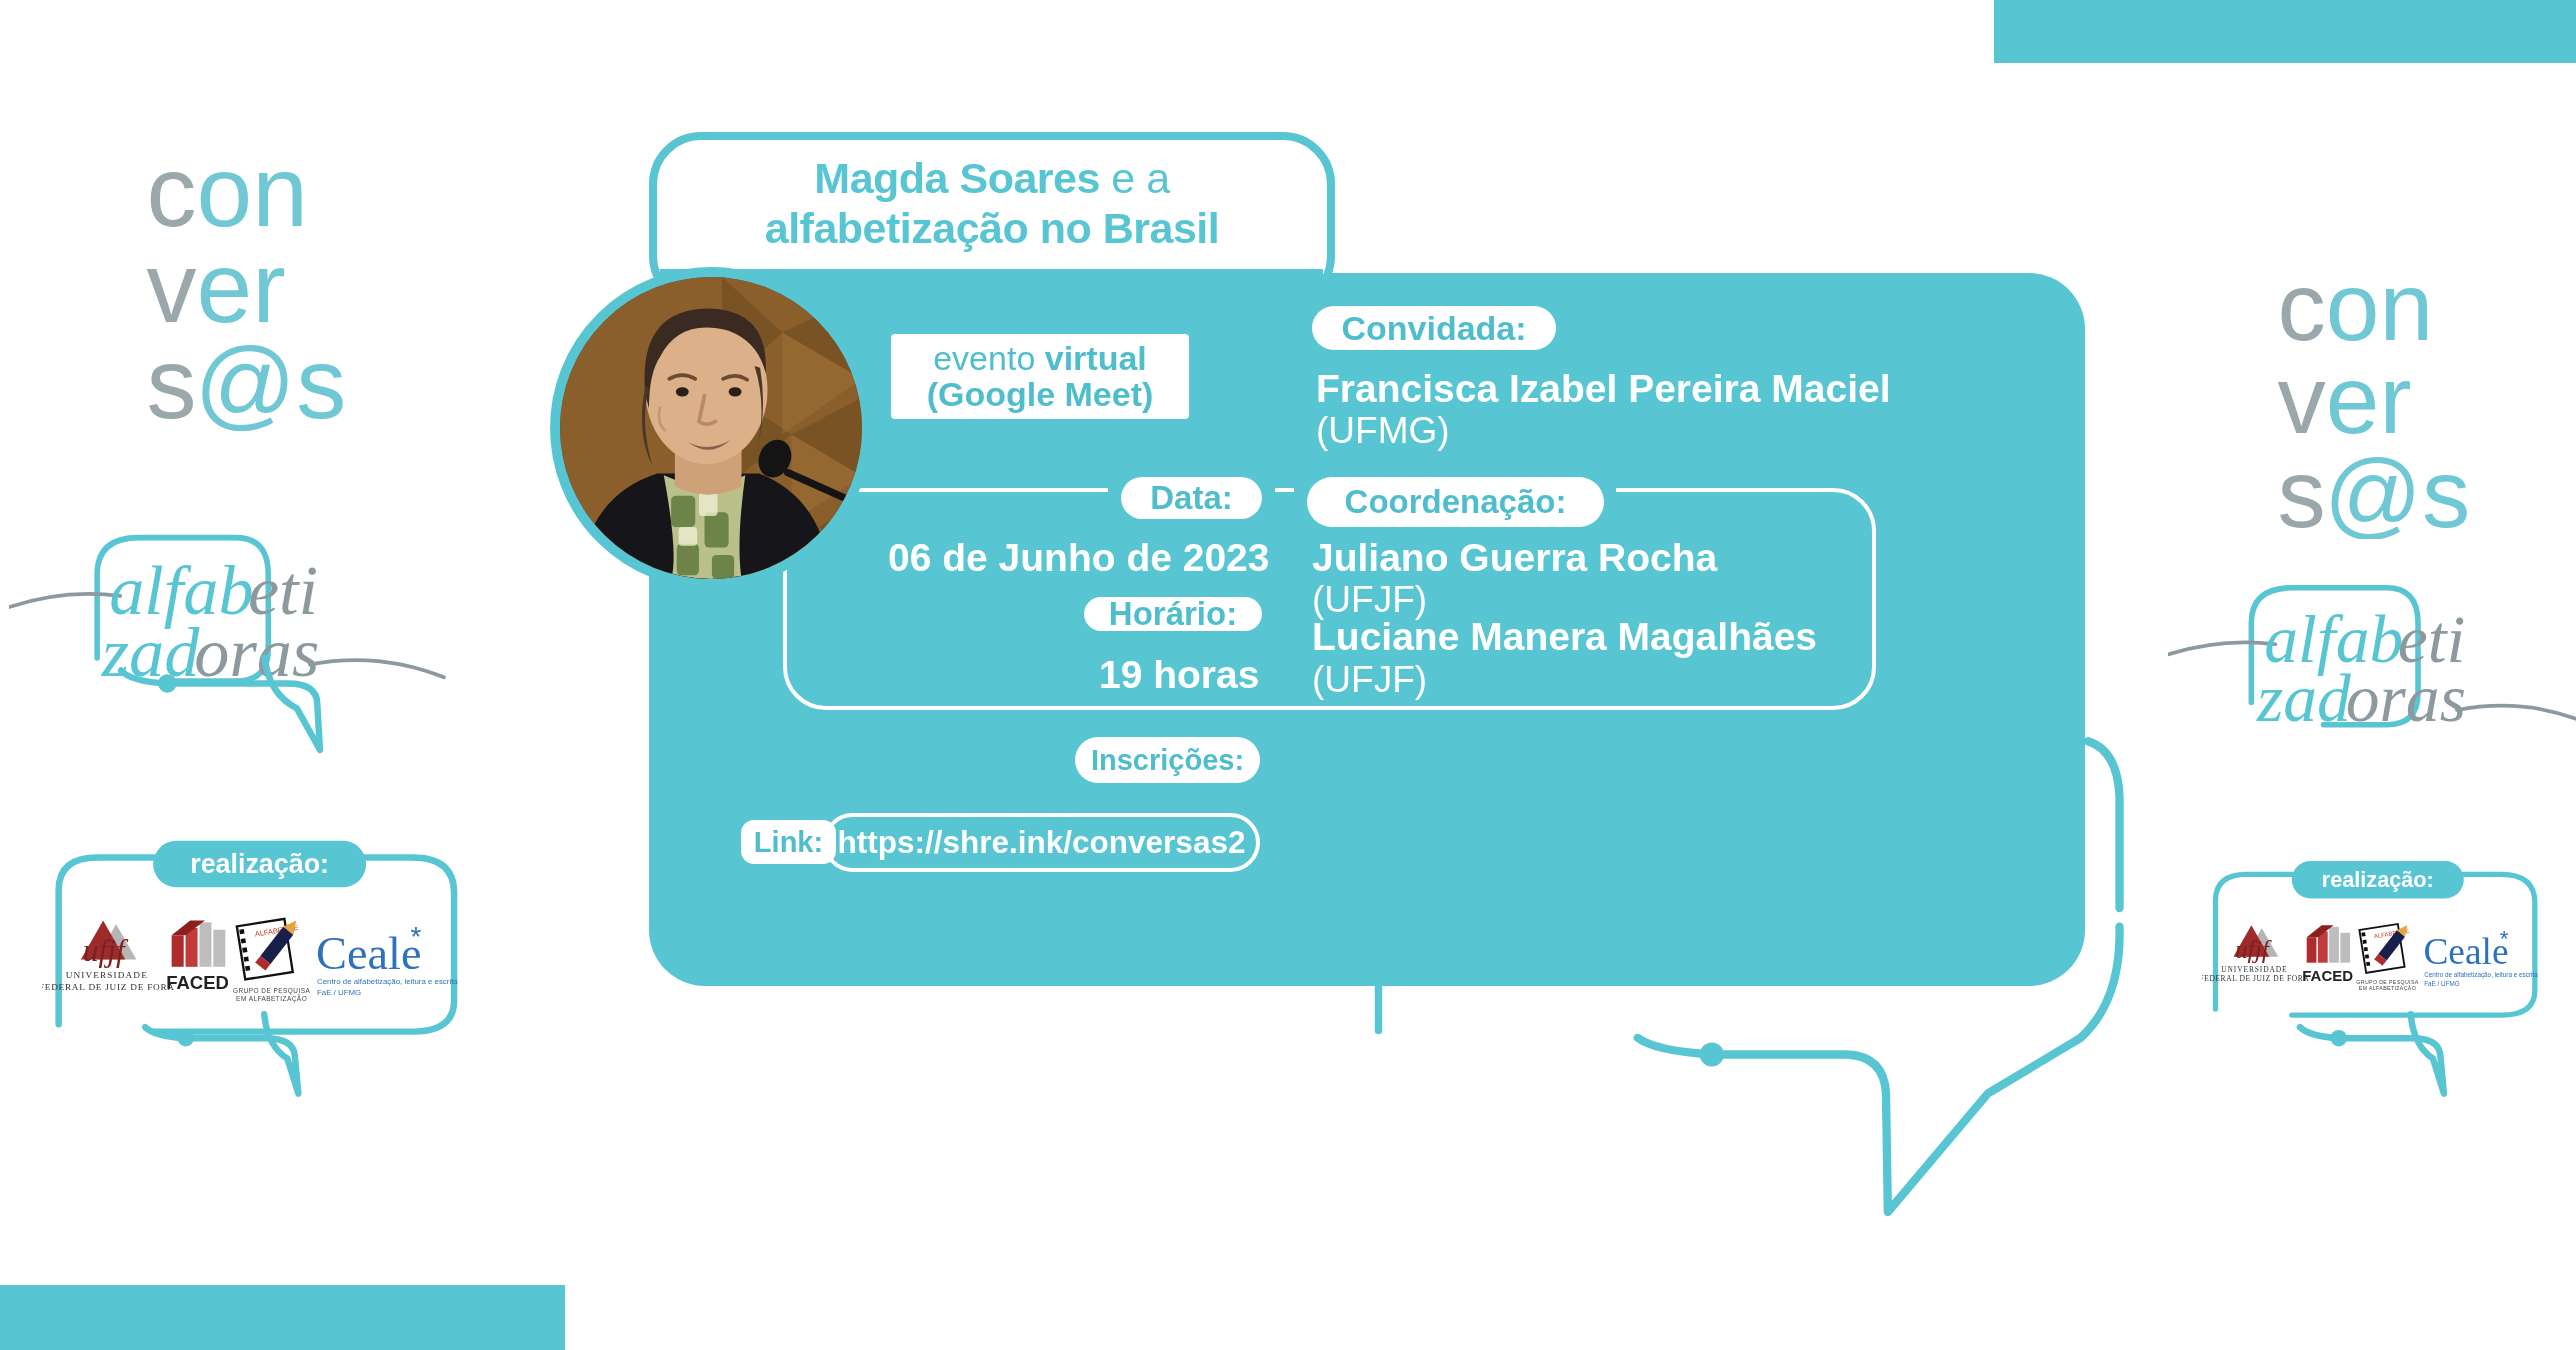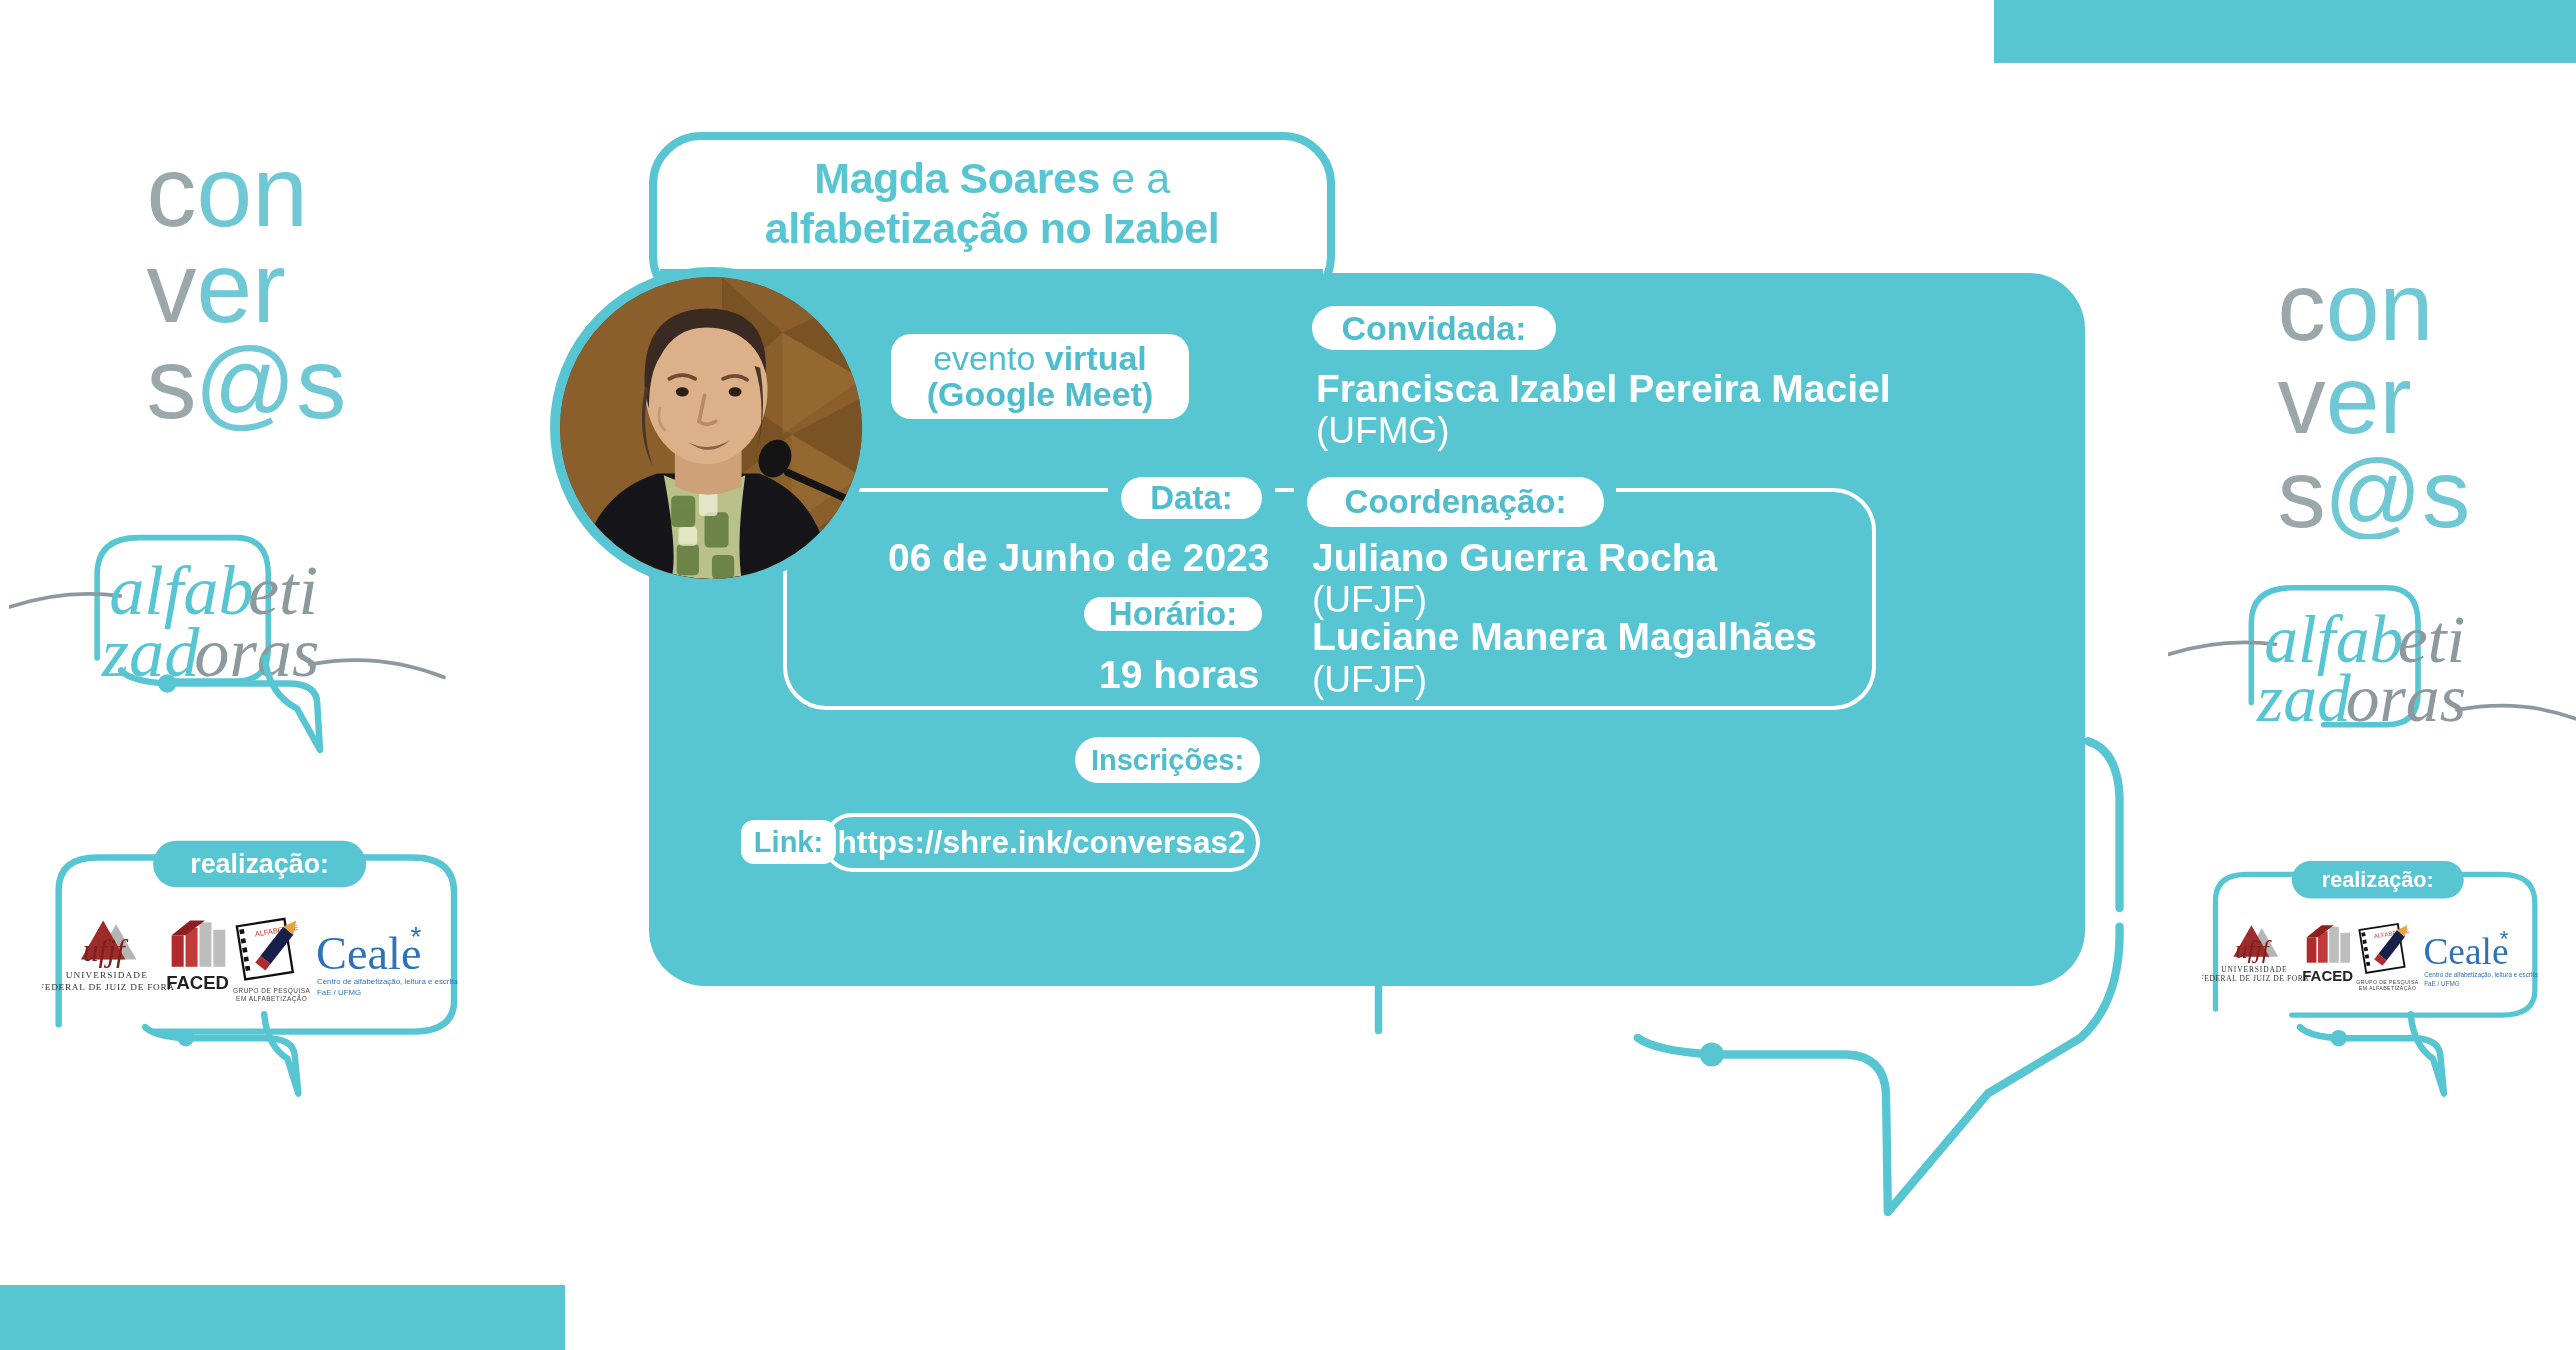--- a/index.html
+++ b/index.html
@@ -64,21 +64,21 @@
     position:absolute;left:783px;top:488px;width:1093px;height:222px;
     border:4.6px solid #ffffff;border-radius:43px;box-sizing:border-box;z-index:4;
   }
   
   .frame-cut{position:absolute;background:#58C5D3;z-index:5;}
 
   
   #pill-evento{
     left:891px;top:334px;width:298px;height:85px;
     flex-direction:column;line-height:1.05;font-size:34px;
-    border-radius:20px;
+    border-radius:4px;
   }
   #pill-evento .lt{font-weight:400;}
   #pill-evento .lb{font-weight:800;}
 
   #pill-convidada{left:1312px;top:306px;width:244px;height:44px;font-size:34px;}
   #pill-data{left:1121px;top:477px;width:141px;height:42px;font-size:33px;}
   #pill-coord{left:1307px;top:477px;width:297px;height:50px;font-size:33px;}
   #pill-horario{left:1084px;top:597px;width:178px;height:34px;font-size:33px;}
   #pill-inscricoes{left:1075px;top:737px;width:185px;height:46px;font-size:29px;}
   #pill-link{left:741px;top:820px;width:95px;height:44px;font-size:29px;border-radius:13px;}
@@ -216,21 +216,21 @@
       <circle cx="140" cy="36" r="9" fill="#58C5D3"></circle>
     </svg>
   </div>
 
   <div id="main-bubble"></div>
 
   <div id="title-card"></div>
   <div id="title-mask"></div>
   <div id="title-text">
     <div><b>Magda Soares</b><span> e a</span></div>
-    <div><b>alfabetização no Izabel</b></div>
+    <div><b>alfabetização no Brasil</b></div>
   </div>
 
   <div id="photo-wrap">
     <svg viewBox="0 0 326 326" xmlns="http://www.w3.org/2000/svg">
       <defs>
         <clipPath id="pclip">
             <circle cx="163" cy="163" r="163"></circle>
           </clipPath>
       </defs>
       <g clip-path="url(#pclip)">

